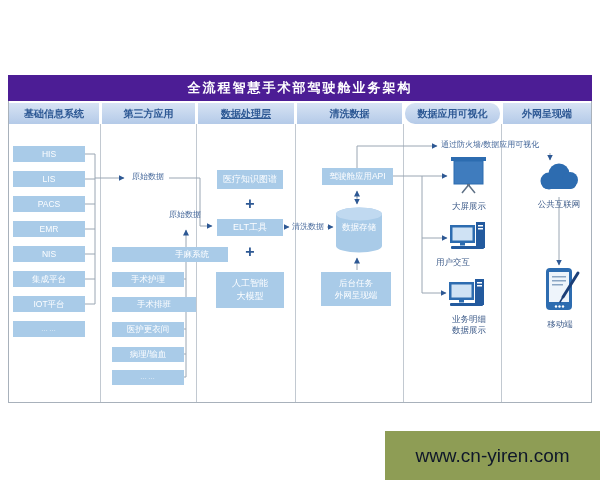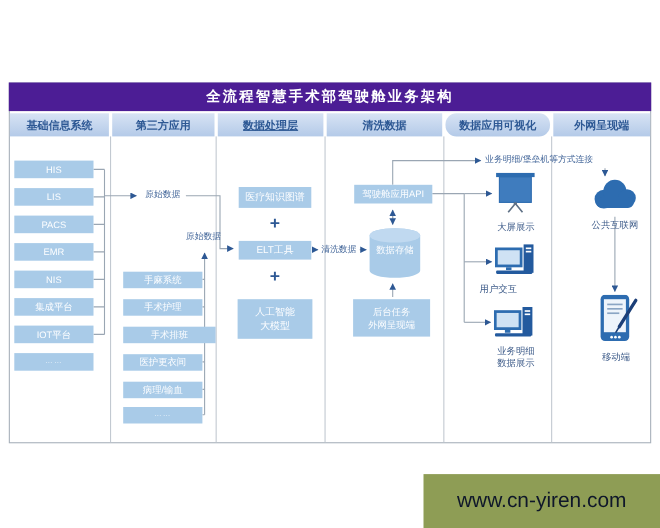--- a/index.html
+++ b/index.html
@@ -86,21 +86,21 @@
 
 <div class="box" style="left:13px;top:146px;width:72px;height:16px;">HIS</div>
 <div class="box" style="left:13px;top:171px;width:72px;height:16px;">LIS</div>
 <div class="box" style="left:13px;top:196px;width:72px;height:16px;">PACS</div>
 <div class="box" style="left:13px;top:221px;width:72px;height:16px;">EMR</div>
 <div class="box" style="left:13px;top:246px;width:72px;height:16px;">NIS</div>
 <div class="box" style="left:13px;top:271px;width:72px;height:16px;">集成平台</div>
 <div class="box" style="left:13px;top:296px;width:72px;height:16px;">IOT平台</div>
 <div class="box dots" style="left:13px;top:321px;width:72px;height:16px;">……</div>
 
-<div class="box" style="left:112px;top:247px;width:72px;height:15px;">手麻系统</div>
+<div class="box" style="left:112px;top:247px;width:72px;height:15px;padding-left:44px;">手麻系统</div>
 <div class="box" style="left:112px;top:272px;width:72px;height:15px;">手术护理</div>
 <div class="box" style="left:112px;top:297px;width:84px;height:15px;">手术排班</div>
 <div class="box" style="left:112px;top:322px;width:72px;height:15px;">医护更衣间</div>
 <div class="box" style="left:112px;top:347px;width:72px;height:15px;">病理/输血</div>
 <div class="box dots" style="left:112px;top:370px;width:72px;height:15px;">……</div>
 
 <div class="box" style="left:217px;top:170px;width:66px;height:19px;font-size:9px;">医疗知识图谱</div>
 <div class="plus" style="top:196px;">+</div>
 <div class="box" style="left:217px;top:219px;width:66px;height:17px;font-size:9px;">ELT工具</div>
 <div class="plus" style="top:244px;">+</div>
@@ -171,17 +171,17 @@
   <circle cx="15.5" cy="38.5" r="1.2" fill="#ffffff"></circle>
   <circle cx="19" cy="38.5" r="1.2" fill="#ffffff"></circle>
   <line x1="34" y1="5" x2="19" y2="29" stroke="#1c3f78" stroke-width="3" stroke-linecap="round"></line>
   <line x1="19" y1="29" x2="16" y2="34" stroke="#1c3f78" stroke-width="1.5" stroke-linecap="round"></line>
 </svg>
 <div class="cap" style="left:540px;top:319px;width:40px;">移动端</div>
 
 <div class="lbl" style="left:127px;top:172px;width:42px;">原始数据</div>
 <div class="lbl" style="left:164px;top:210px;width:42px;">原始数据</div>
 <div class="lbl" style="left:288px;top:222px;width:40px;">清洗数据</div>
-<div class="lbl" style="left:441px;top:140px;width:118px;text-align:left;">业务明细/堡垒机等方式连接</div>
+<div class="lbl" style="left:441px;top:140px;width:118px;text-align:left;">通过防火墙/数据应用可视化</div>
 
 <div id="watermark">
   <span>www.cn-yiren.com</span>
 </div>
 
 </body></html>

